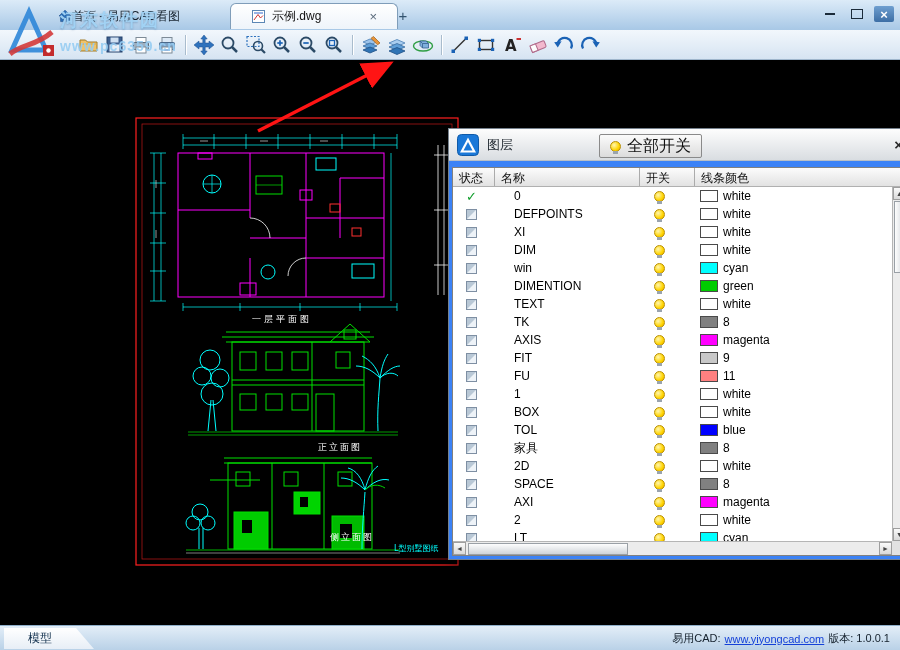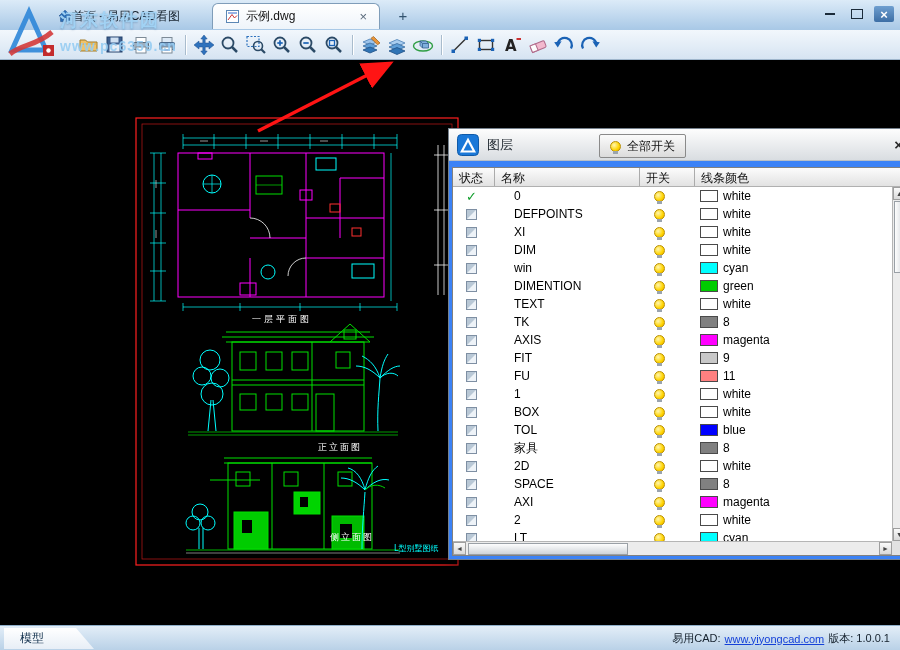--- a/index.html
+++ b/index.html
@@ -4,23 +4,23 @@
 <style>
   html,body{margin:0;padding:0;background:#555;}
   body{font-family:"Liberation Sans","DejaVu Sans",sans-serif;}
   .window{position:relative;width:900px;height:650px;overflow:hidden;background:#000;
           box-shadow:inset 0 0 0 2px #2471bd;}
   
   .titlebar{position:absolute;left:0;top:0;width:900px;height:30px;
             background:linear-gradient(#dcebf8,#a8c8e6);}
   .tab-home{position:absolute;left:50px;top:5px;height:22px;display:flex;align-items:center;
             font-size:12px;color:#16222e;padding:0 8px;}
-  .tab-doc{position:absolute;left:212px;top:3px;width:168px;height:26px;background:linear-gradient(#ffffff,#eef4fa);
+  .tab-doc{position:absolute;left:230px;top:3px;width:168px;height:26px;background:linear-gradient(#ffffff,#eef4fa);
            border:1px solid #7f9db9;border-bottom:none;border-radius:6px 6px 0 0;
-           display:flex;align-items:center;gap:6px;padding:0 12px;font-size:12px;color:#111;box-sizing:border-box;}
+           display:flex;align-items:center;gap:6px;padding:0 20px;font-size:12px;color:#111;box-sizing:border-box;}
   .tab-doc .tab-close{margin-left:auto;color:#5a6b7c;font-size:13px;line-height:13px;cursor:default;}
   .tab-new{position:absolute;left:394px;top:6px;width:18px;height:18px;font-size:15px;color:#33536f;
            display:flex;align-items:center;justify-content:center;}
   .win-controls{position:absolute;right:6px;top:6px;display:flex;gap:7px;align-items:center;}
   .wc{width:20px;height:16px;display:flex;align-items:center;justify-content:center;}
   .wc-min i{display:block;width:10px;height:0;border-bottom:2px solid #1b2b3a;}
   .wc-max i{display:block;width:10px;height:8px;border:1.5px solid #1b2b3a;}
   .wc-close{background:linear-gradient(#6f9fd0,#3c6ea5);border-radius:2px;color:#fff;font-weight:bold;font-size:13px;}
   
   .toolbar{position:absolute;left:0;top:30px;width:900px;height:30px;
@@ -30,21 +30,21 @@
   .tsep{width:1px;height:20px;background:#a9bccd;margin:0 5px;box-shadow:1px 0 0 #ffffff;flex:0 0 auto;}
   
   .canvas{position:absolute;left:0;top:60px;width:900px;height:565px;background:#000;cursor:crosshair;}
   
   .layer-panel{position:absolute;left:448px;top:128px;width:464px;height:432px;background:#3b82f6;
                border:1px solid #76828e;box-shadow:5px 6px 14px rgba(0,0,0,.55);z-index:10;box-sizing:border-box;}
   .lp-titlebar{position:absolute;left:0;top:0;right:0;height:32px;background:linear-gradient(#fdfdfd,#d9dde1);
                border-bottom:1px solid #b9bfc6;display:flex;align-items:center;padding:0 8px;gap:8px;box-sizing:border-box;}
   .lp-title{font-size:13px;color:#1c242c;}
   .lp-allbtn{position:absolute;left:150px;top:5px;height:22px;padding:0 10px;display:flex;align-items:center;gap:6px;
-             font-size:12px;color:#111;background:linear-gradient(#fbfbfb,#dcdcdc);border:1px solid #8a8a8a;border-radius:2px;}
+             font-size:16px;color:#111;background:linear-gradient(#fbfbfb,#dcdcdc);border:1px solid #8a8a8a;border-radius:2px;}
   .lp-close{position:absolute;right:8px;top:7px;font-size:15px;font-weight:bold;color:#2a2a2a;}
   .lp-table{position:absolute;left:3px;right:3px;top:38px;bottom:3px;background:#fff;border:1px solid #808080;}
   .lp-header{display:flex;height:19px;background:linear-gradient(#fcfcfc,#e2e2e2);border-bottom:1px solid #b0b0b0;box-sizing:border-box;}
   .lp-h{font-size:12px;color:#111;padding:2px 4px 0 6px;border-right:1px solid #ababab;box-sizing:border-box;white-space:nowrap;overflow:hidden;}
   .lp-h.c1{width:42px;} .lp-h.c2{width:145px;} .lp-h.c3{width:55px;} .lp-h.c4{flex:1;border-right:none;}
   .lp-body{position:absolute;left:0;top:19px;right:15px;bottom:14px;overflow:hidden;}
   .lrow{display:flex;height:18px;align-items:center;}
   .c-status{width:42px;padding-left:13px;box-sizing:border-box;display:flex;align-items:center;}
   .c-name{width:145px;padding-left:19px;box-sizing:border-box;font-size:12px;color:#000;white-space:nowrap;}
   .c-switch{width:55px;padding-left:14px;box-sizing:border-box;display:flex;align-items:center;}
@@ -64,21 +64,21 @@
   .v-down{position:absolute;left:0;bottom:0;}
   .v-up{position:absolute;left:0;top:0;}
   .h-thumb{width:160px;height:12px;margin-left:2px;background:linear-gradient(#fdfdfd,#cfd4d9);border:1px solid #9aa0a6;box-sizing:border-box;}
   .h-spacer{flex:1;}
   .lp-corner{position:absolute;right:0;bottom:0;width:15px;height:14px;background:#e2e2e2;}
   
   .statusbar{position:absolute;left:0;top:625px;width:900px;height:25px;
              background:linear-gradient(#e3eef8,#b9d1e7);border-top:1px solid #8fafca;box-sizing:border-box;}
   .model-tab{position:absolute;left:4px;top:2px;width:92px;height:21px;background:linear-gradient(#ffffff,#e7eef6);
              clip-path:polygon(0 0,72px 0,90px 100%,0 100%);display:flex;align-items:center;
-             font-size:12px;color:#14324f;padding-left:16px;box-sizing:border-box;}
+             font-size:12px;color:#14324f;padding-left:24px;box-sizing:border-box;}
   .sb-right{position:absolute;right:10px;top:0;height:25px;display:flex;align-items:center;gap:4px;font-size:11px;color:#14202c;}
   .sb-right .link{color:#1440d8;text-decoration:underline;}
   
   .arrow-overlay{position:absolute;left:0;top:0;width:900px;height:650px;pointer-events:none;z-index:50;}
   .watermark{position:absolute;left:2px;top:4px;display:flex;align-items:flex-start;gap:4px;z-index:60;pointer-events:none;}
   .wm-text{display:flex;flex-direction:column;margin-top:4px;}
   .wm-line1{font-size:18px;font-weight:bold;color:rgba(162,212,245,.95);letter-spacing:2px;text-shadow:0 1px 2px rgba(30,80,130,.35);}
   .wm-line2{font-size:14px;font-weight:bold;color:rgba(150,204,242,.9);margin-top:6px;letter-spacing:1px;}
   svg text{font-family:"DejaVu Sans","Liberation Sans",sans-serif;}
 </style>

